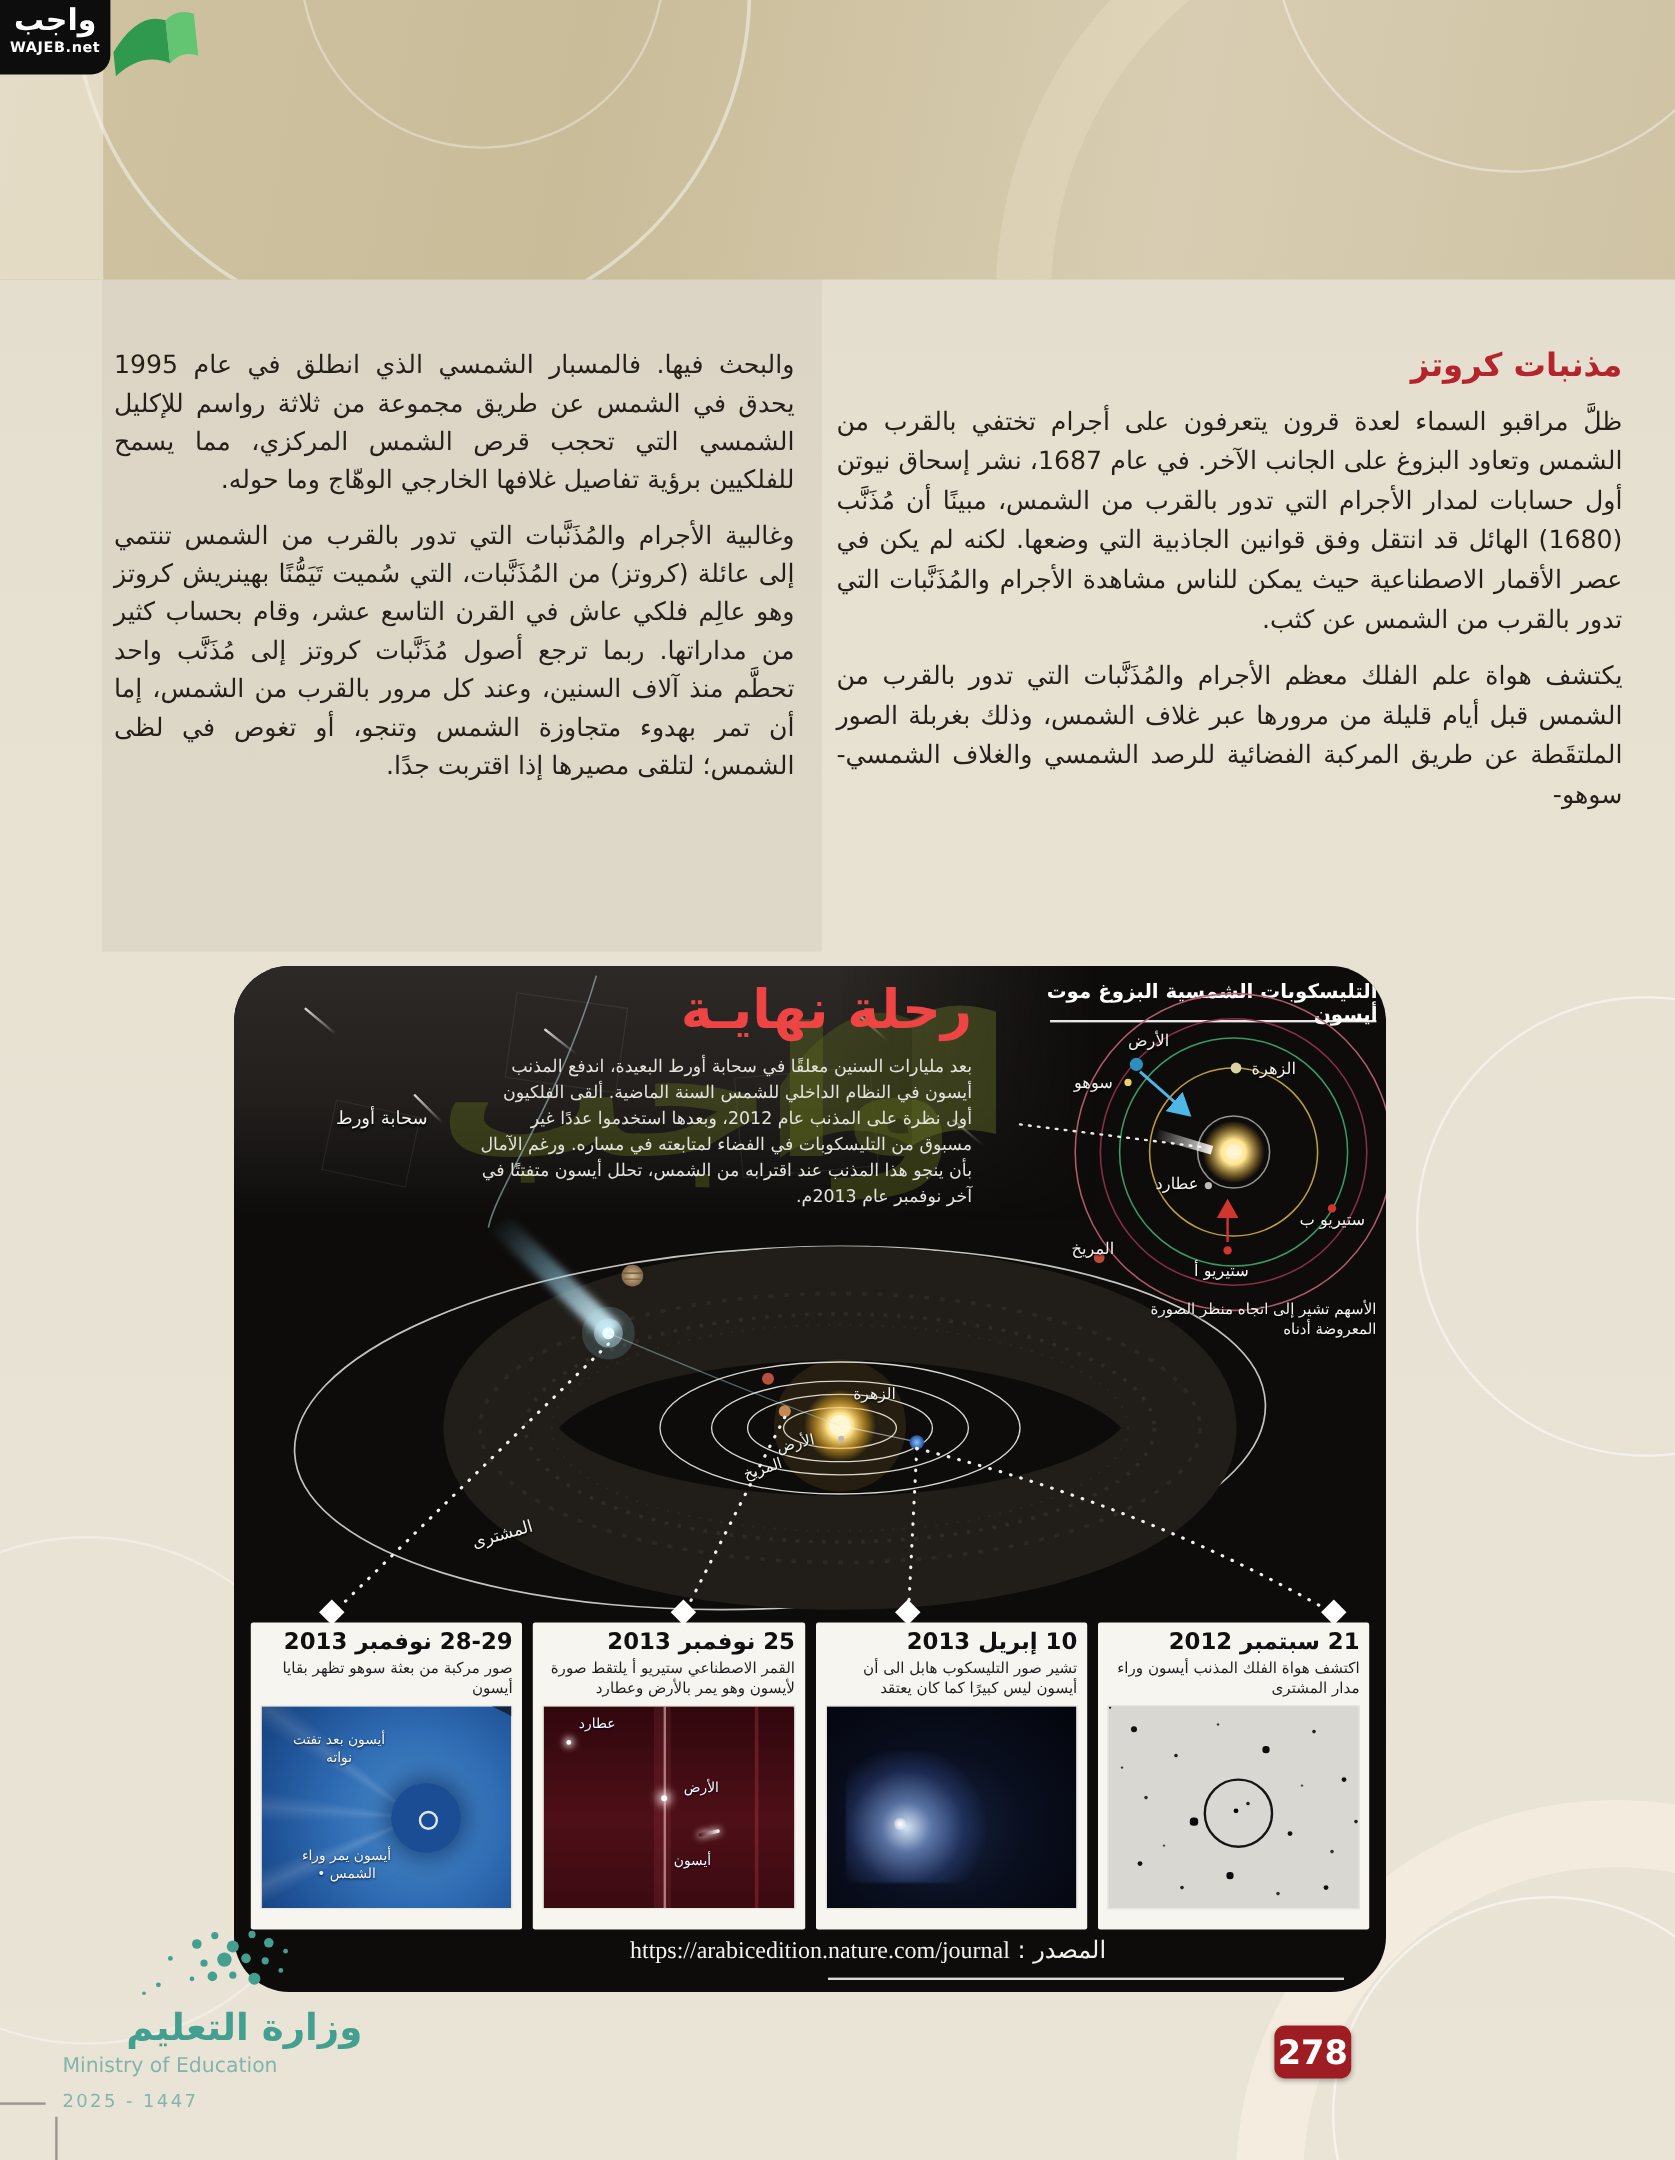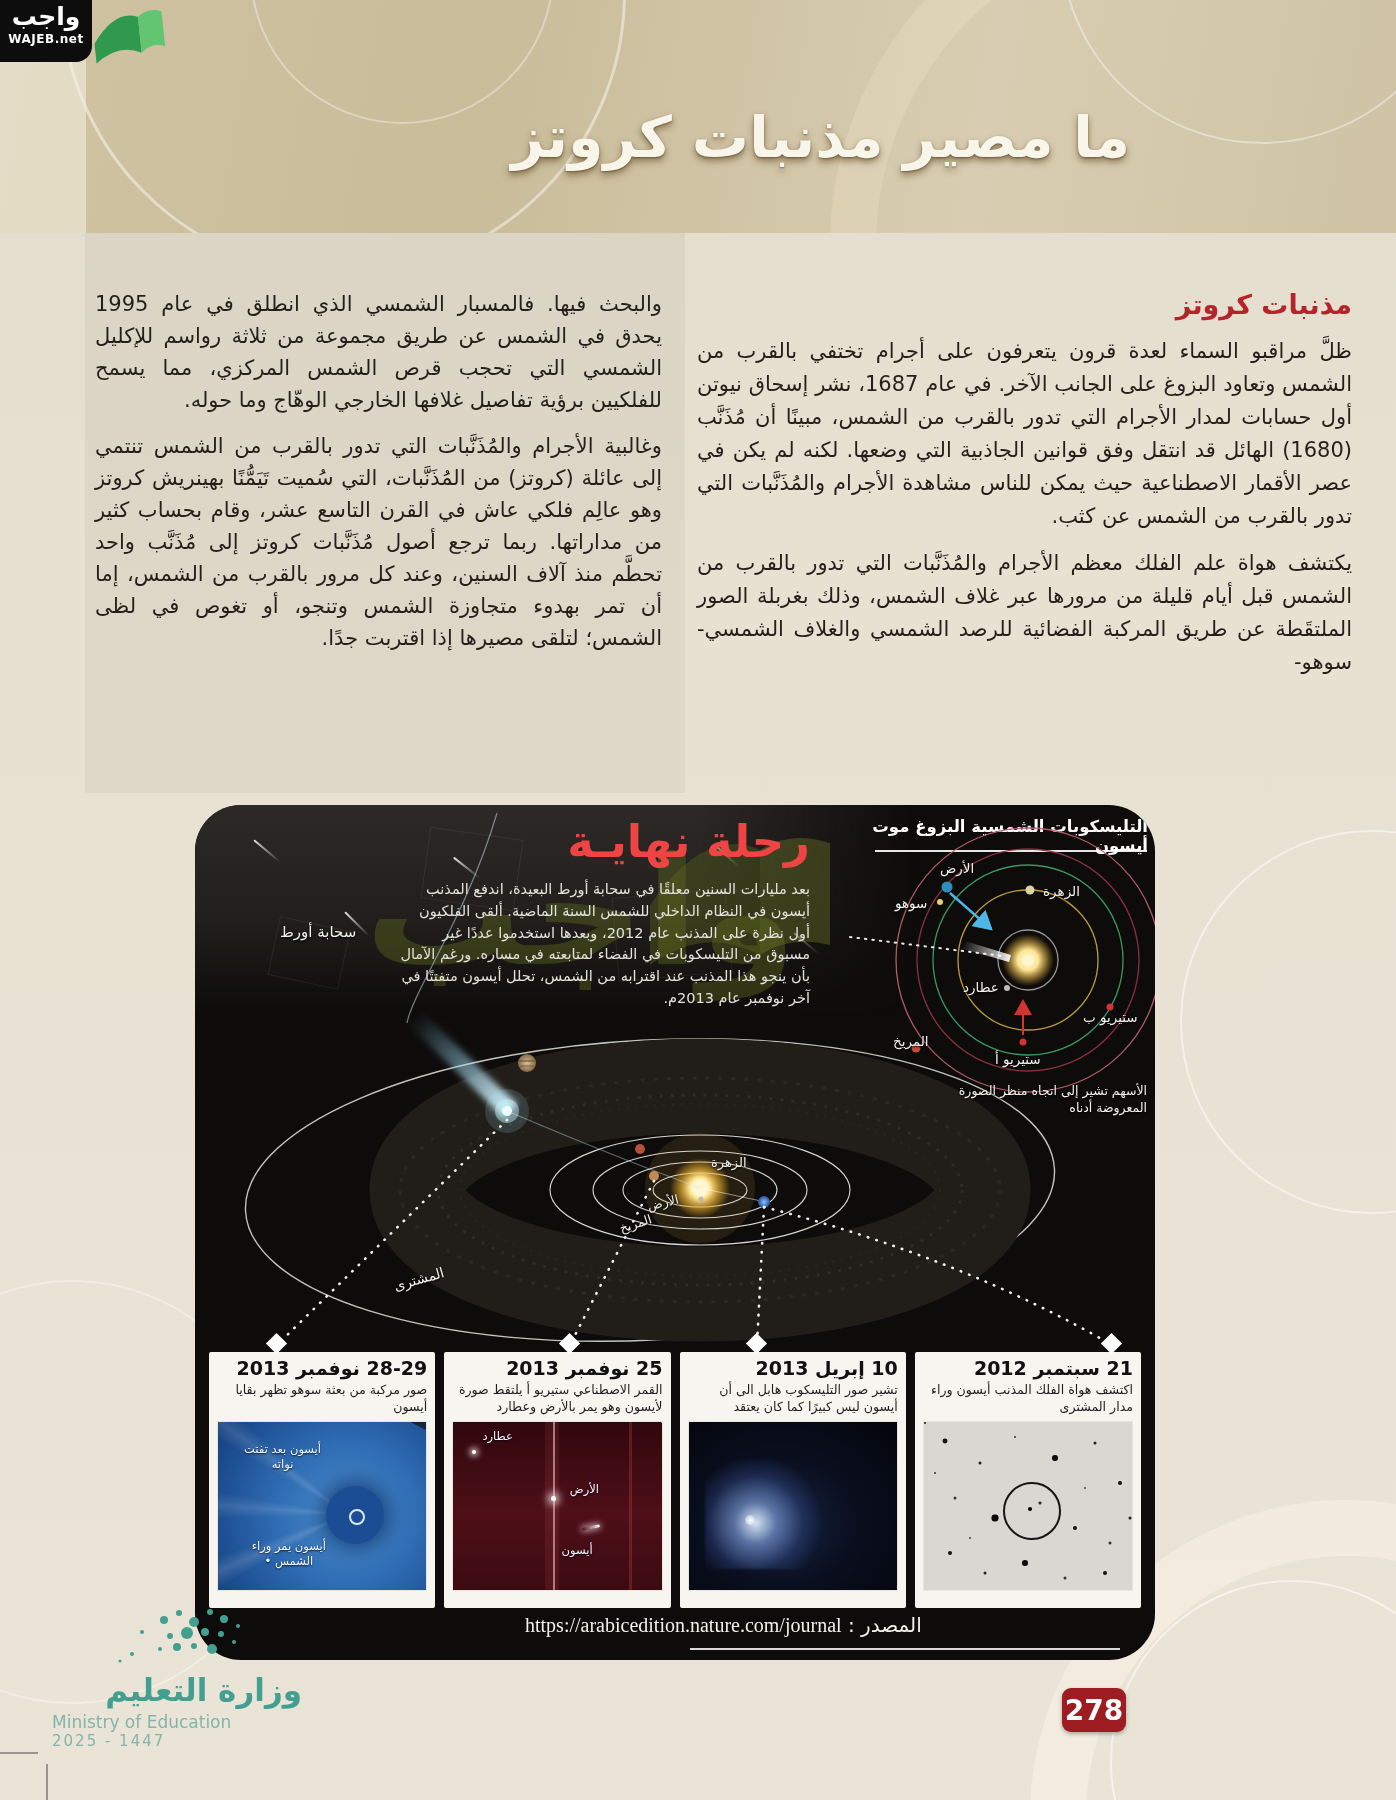--- a/index.html
+++ b/index.html
@@ -112,39 +112,38 @@
   .lbl-img{position:absolute;color:#f4f8ff;font-size:11.5px;line-height:1.3;text-align:center;z-index:3;text-shadow:0 1px 2px rgba(0,0,20,.8);}
   .pointer{position:absolute;width:15px;height:15px;background:#fff;transform:rotate(45deg);z-index:7;}
   .src{position:absolute;left:330px;top:808px;width:595px;text-align:left;z-index:6;color:#f2f1ec;
     font-size:20px;direction:rtl;}
   .src .url{font-family:"Liberation Serif",serif;direction:ltr;unicode-bidi:embed;}
   .src-line{position:absolute;left:495px;top:843px;width:430px;height:2px;background:#fff;opacity:.85;z-index:6;}
   
   .ministry{position:absolute;left:52px;top:1604px;width:250px;z-index:4;}
   .min-ar{color:#43a090;font-size:31px;font-weight:bold;margin-top:2px;letter-spacing:1px;}
   .min-en{color:#82b5ab;font-size:17px;direction:ltr;text-align:left;margin-top:4px;}
-  .min-yr{color:#82b5ab;font-size:15px;direction:ltr;text-align:left;margin-top:0;letter-spacing:2px;}
+  .min-yr{color:#82b5ab;font-size:15px;direction:ltr;text-align:left;margin-top:10px;letter-spacing:2px;}
   .badge{position:absolute;left:1062px;top:1688px;width:64px;height:44px;background:#9e1d22;border-radius:9px;
     color:#fff;font-size:28px;font-weight:bold;display:flex;align-items:center;justify-content:center;z-index:4;
     box-shadow:0 2px 4px rgba(0,0,0,.3);}
   .cropmark-h{position:absolute;left:0;top:1752px;width:38px;height:2px;background:#9a968e;}
   .cropmark-v{position:absolute;left:46px;top:1764px;width:2px;height:36px;background:#9a968e;}
 </style>
 </head>
 <body>
 
 <div class="page">
 
   <div class="top-band">
     <div class="ring" style="left:60px;top:-290px;width:560px;height:560px;border:3px solid rgba(255,255,255,.45);"></div>
     <div class="ring" style="left:250px;top:-180px;width:300px;height:300px;border:2px solid rgba(255,255,255,.35);"></div>
     <div class="ring" style="left:830px;top:-120px;width:640px;height:640px;border:46px solid rgba(242,230,202,.30);"></div>
     <div class="ring" style="left:1060px;top:-260px;width:400px;height:400px;border:2px solid rgba(255,255,255,.4);"></div>
     <div class="left-strip"></div>
-    <div class="page-title">ما مصير مذنبات كروتز</div>
   </div>
 
   <div class="ring" style="left:1180px;top:830px;width:380px;height:380px;border:2px solid rgba(255,255,255,.5);"></div>
   <div class="ring" style="left:1030px;top:1500px;width:520px;height:520px;border:56px solid rgba(249,243,229,.55);"></div>
   <div class="ring" style="left:1110px;top:1580px;width:360px;height:360px;border:2px solid rgba(255,255,255,.55);"></div>
   <div class="ring" style="left:-140px;top:1280px;width:420px;height:420px;border:2px solid rgba(255,255,255,.35);"></div>
 
   <div class="wajeb">
     <div class="ar">واجب</div>
     <div class="en">WAJEB.net</div>

